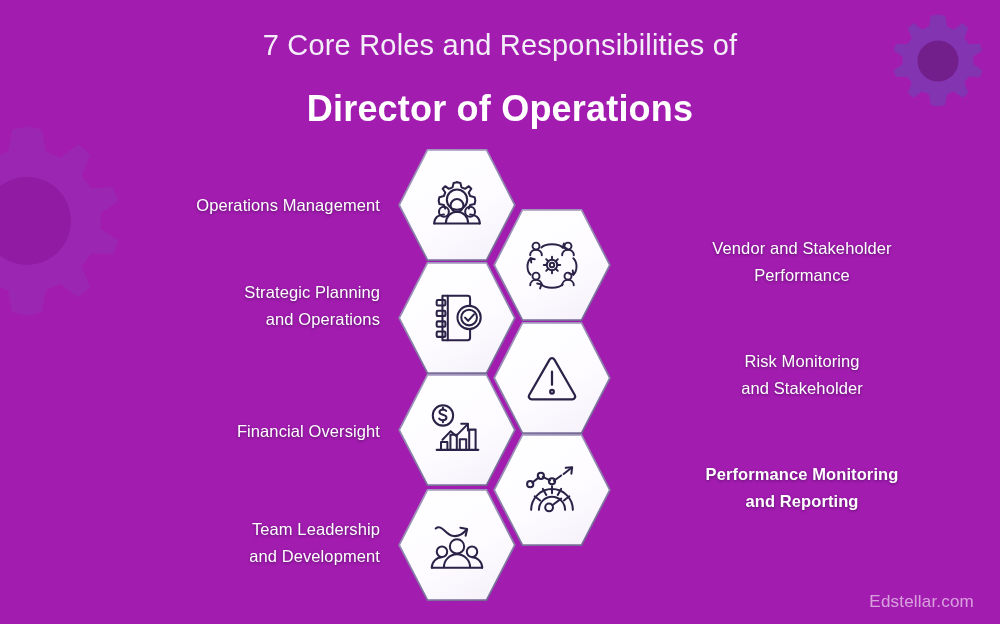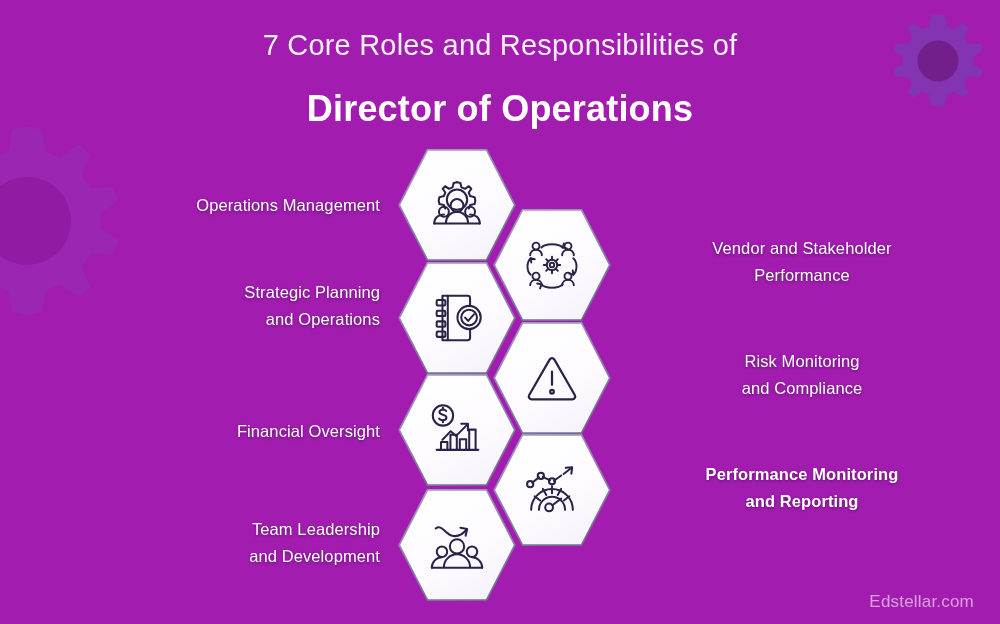--- a/index.html
+++ b/index.html
@@ -342,21 +342,21 @@
     <span>Financial Oversight</span>
   </div>
 
   <div class="hex-label label-right" style="left:637px; top:235px; width:330px;">
     <span>Vendor and Stakeholder</span><br>
     <span>Performance</span>
   </div>
 
   <div class="hex-label label-right" style="left:637px; top:348px; width:330px;">
     <span>Risk Monitoring</span><br>
-    <span>and Compliance</span>
+    <span>and Stakeholder</span>
   </div>
 
   <div class="hex-label label-right" style="left:637px; top:461px; width:330px;font-weight:bold;">
     <span>Performance Monitoring</span><br>
     <span>and Reporting</span>
   </div>
 
   <div id="watermark">Edstellar.com</div>
 
 </div>

